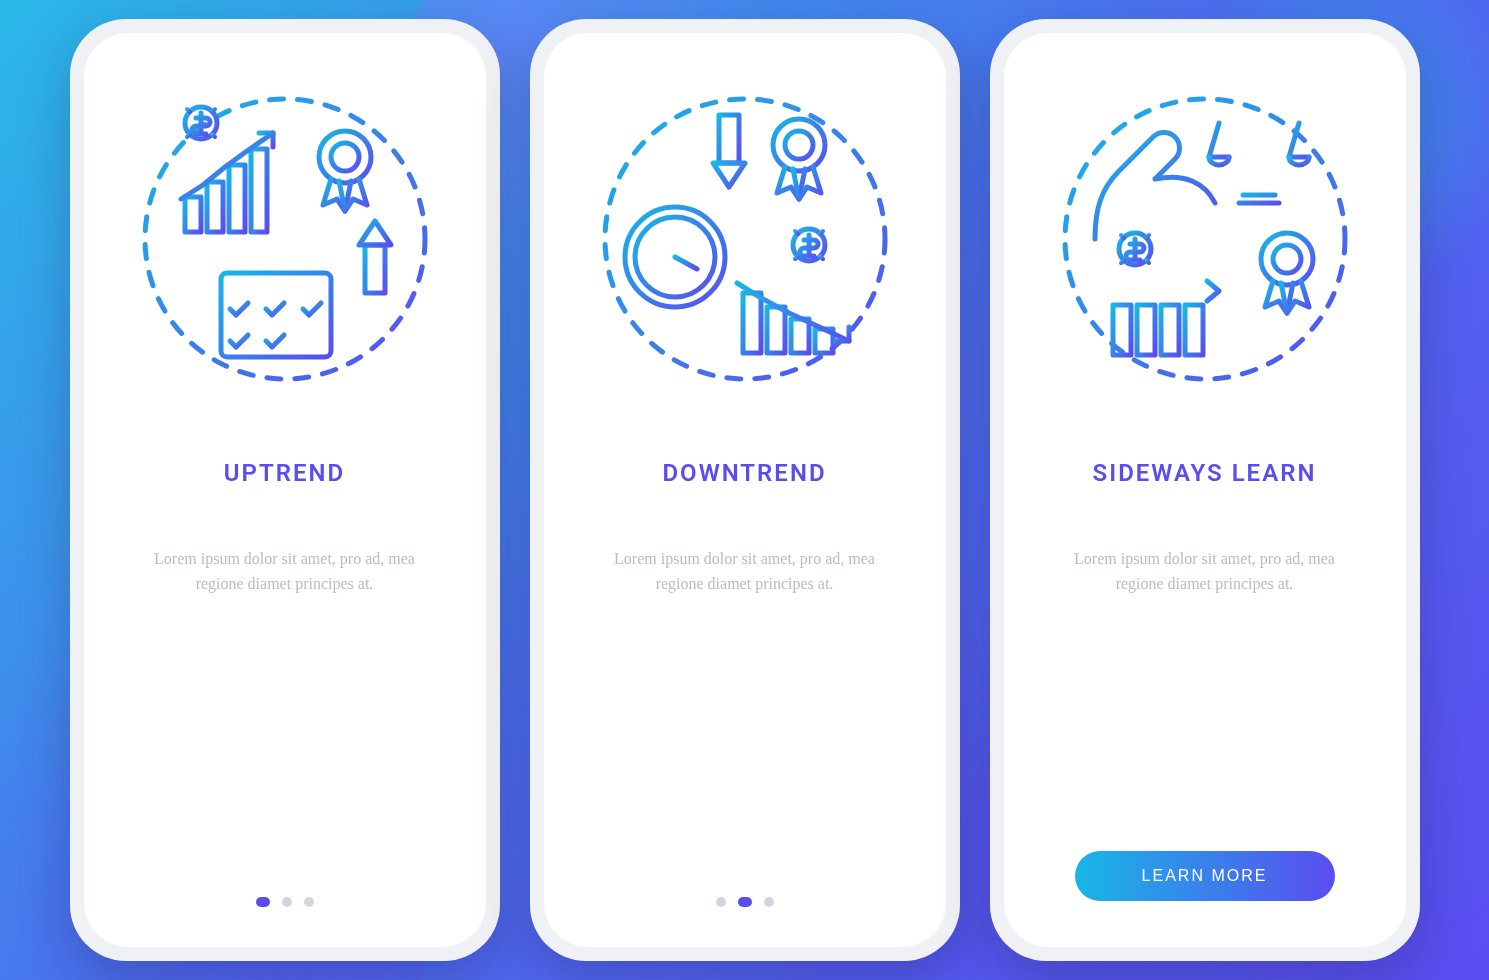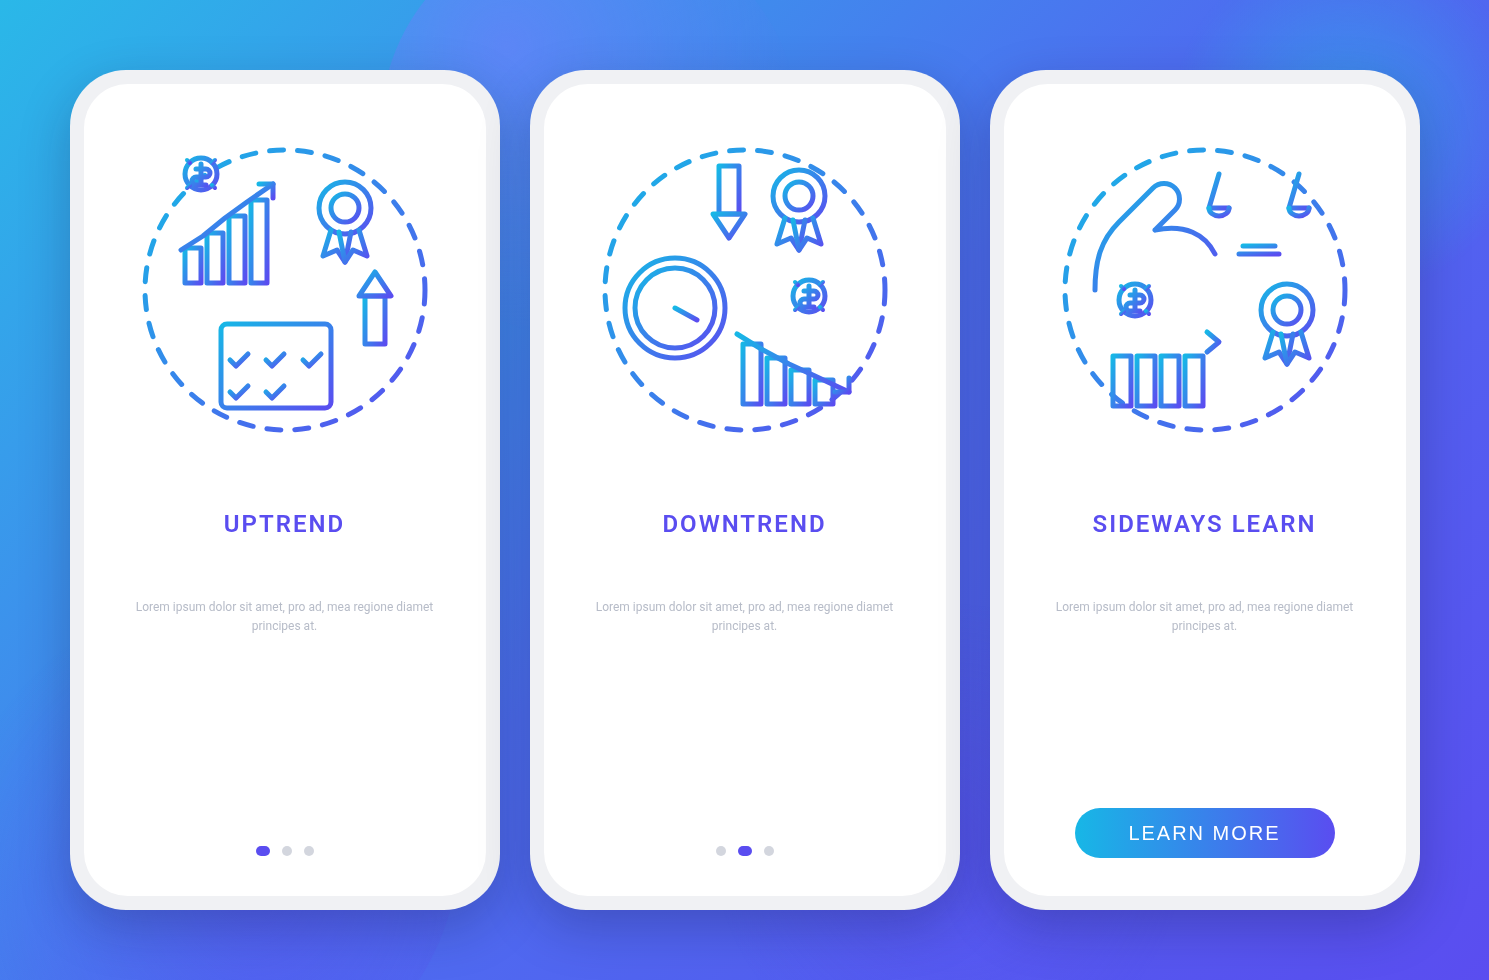--- a/index.html
+++ b/index.html
@@ -17,21 +17,21 @@
   }
   
   .blob { position: absolute; border-radius: 50%; filter: blur(0px); }
   .blob1 { width: 420px; height: 420px; background: radial-gradient(circle at 30% 30%, rgba(120,120,255,0.55), rgba(120,120,255,0) 70%); top: -80px; left: 380px; }
   .blob2 { width: 520px; height: 520px; background: radial-gradient(circle at 60% 60%, rgba(90,77,240,0.45), rgba(90,77,240,0) 70%); bottom: -120px; left: -60px; }
   .blob3 { width: 360px; height: 360px; background: radial-gradient(circle at 50% 50%, rgba(42,184,232,0.55), rgba(42,184,232,0) 70%); top: -60px; right: -40px; }
   .blob4 { width: 480px; height: 480px; background: radial-gradient(circle at 50% 50%, rgba(90,77,240,0.4), rgba(90,77,240,0) 70%); bottom: -100px; right: 300px; }
 
   .phone {
     width: 430px;
-    height: 840px;
+    height: 942px;
     background: #f0f1f4;
     border-radius: 56px;
     padding: 14px;
     box-shadow: 0 18px 50px rgba(20,20,60,0.25);
     position: relative;
     z-index: 2;
   }
   .screen {
     width: 100%;
     height: 100%;
@@ -51,42 +51,43 @@
   .title {
     margin-top: 60px;
     font-size: 24px;
     letter-spacing: 2px;
     font-weight: 600;
     color: #5a4df0;
     text-align: center;
   }
   .desc {
     margin-top: 60px;
-    font-size: 12px;
+    font-size: 16px;
     line-height: 1.55;
     color: #b7bcc8;
     text-align: center;
     max-width: 300px;
+    font-family: Liberation Serif, serif;
   }
   .spacer { flex: 1; }
   .dots { display:flex; gap:12px; align-items:center; margin-bottom: 6px;}
   .dot { width:10px; height:10px; border-radius:50%; background:#d3d6de;}
   .dot.active { background:#5a4df0; width:14px; border-radius:6px;}
   .cta-btn {
     width: 260px;
     height: 50px;
     border: none;
     border-radius: 28px;
     background: linear-gradient(90deg,#17b7e6 0%, #5a4df0 100%);
     color:#fff;
-    font-size:20px;
+    font-size:16px;
     letter-spacing:2px;
     font-weight:500;
     cursor:pointer;
-    margin-bottom: 4px;
+    margin-bottom: 12px;
   }
 </style>
 </head>
 <body>
 
 <div class="blob blob1"></div>
 <div class="blob blob2"></div>
 <div class="blob blob3"></div>
 <div class="blob blob4"></div>
 

